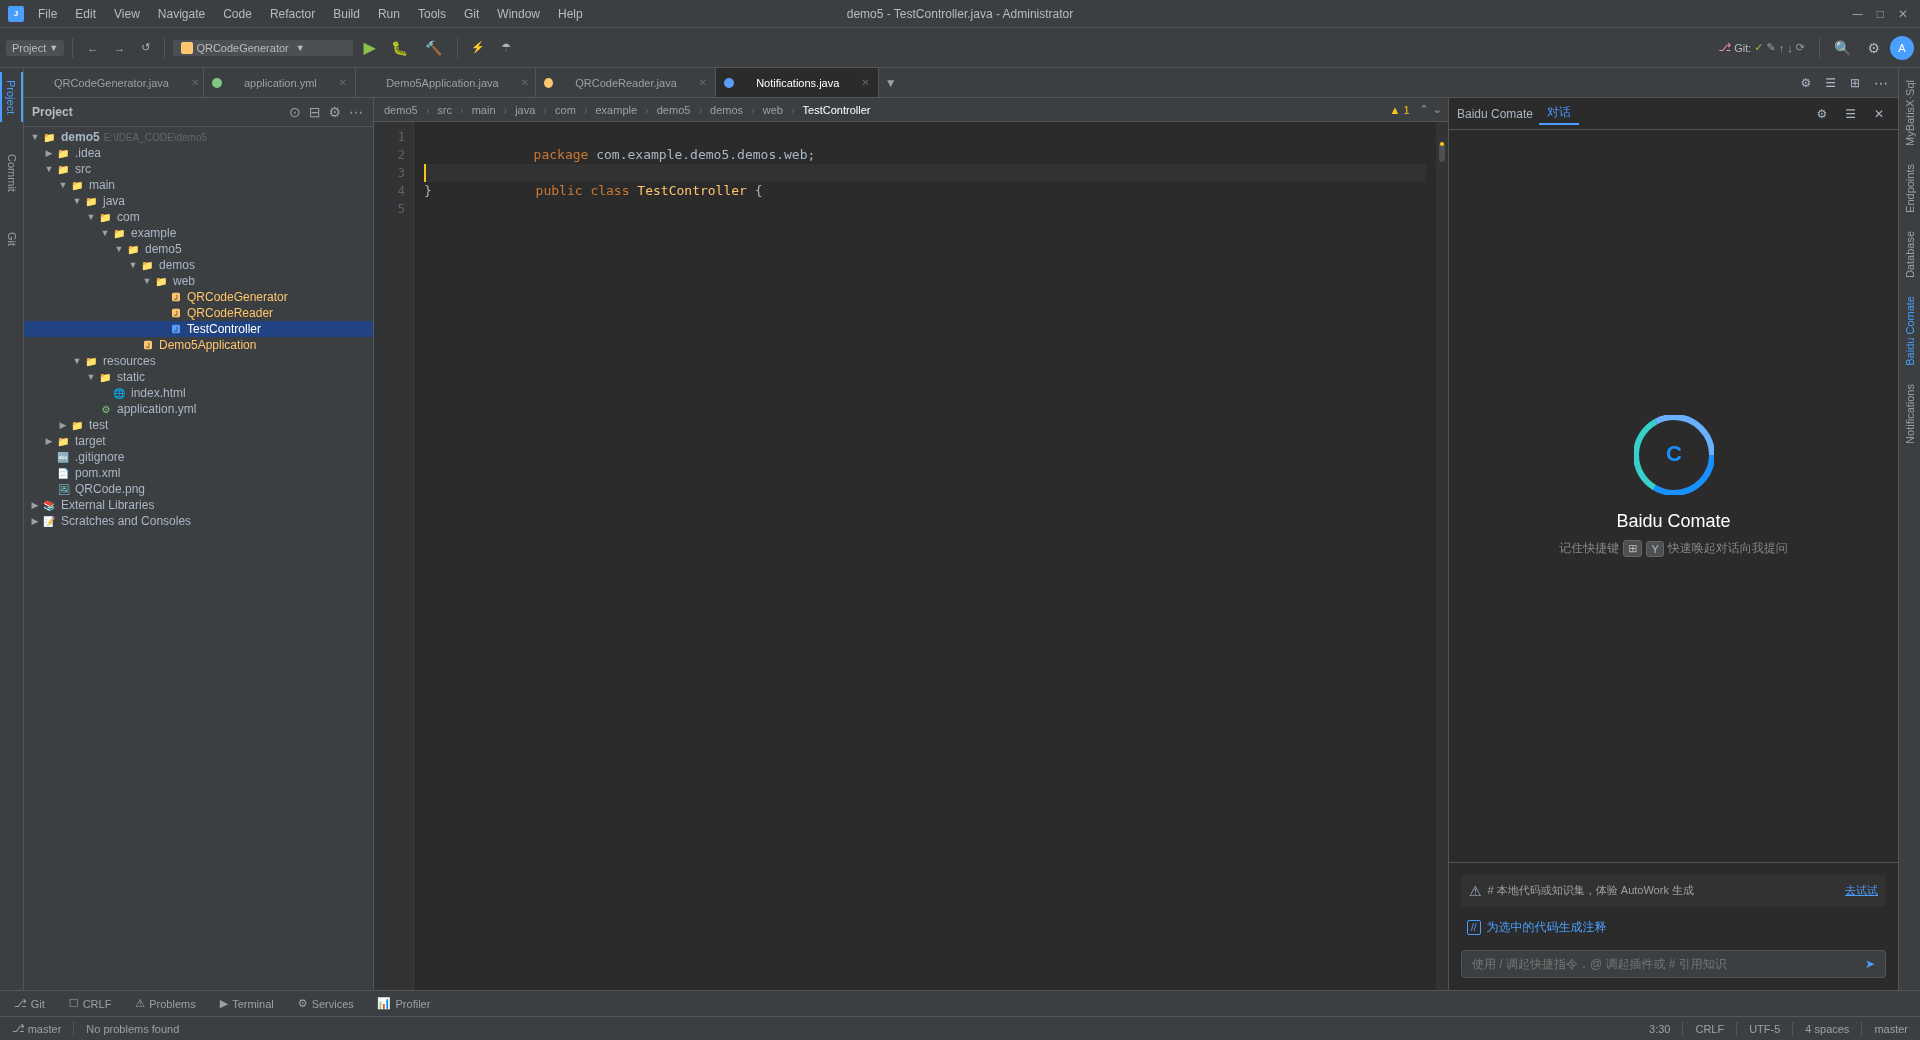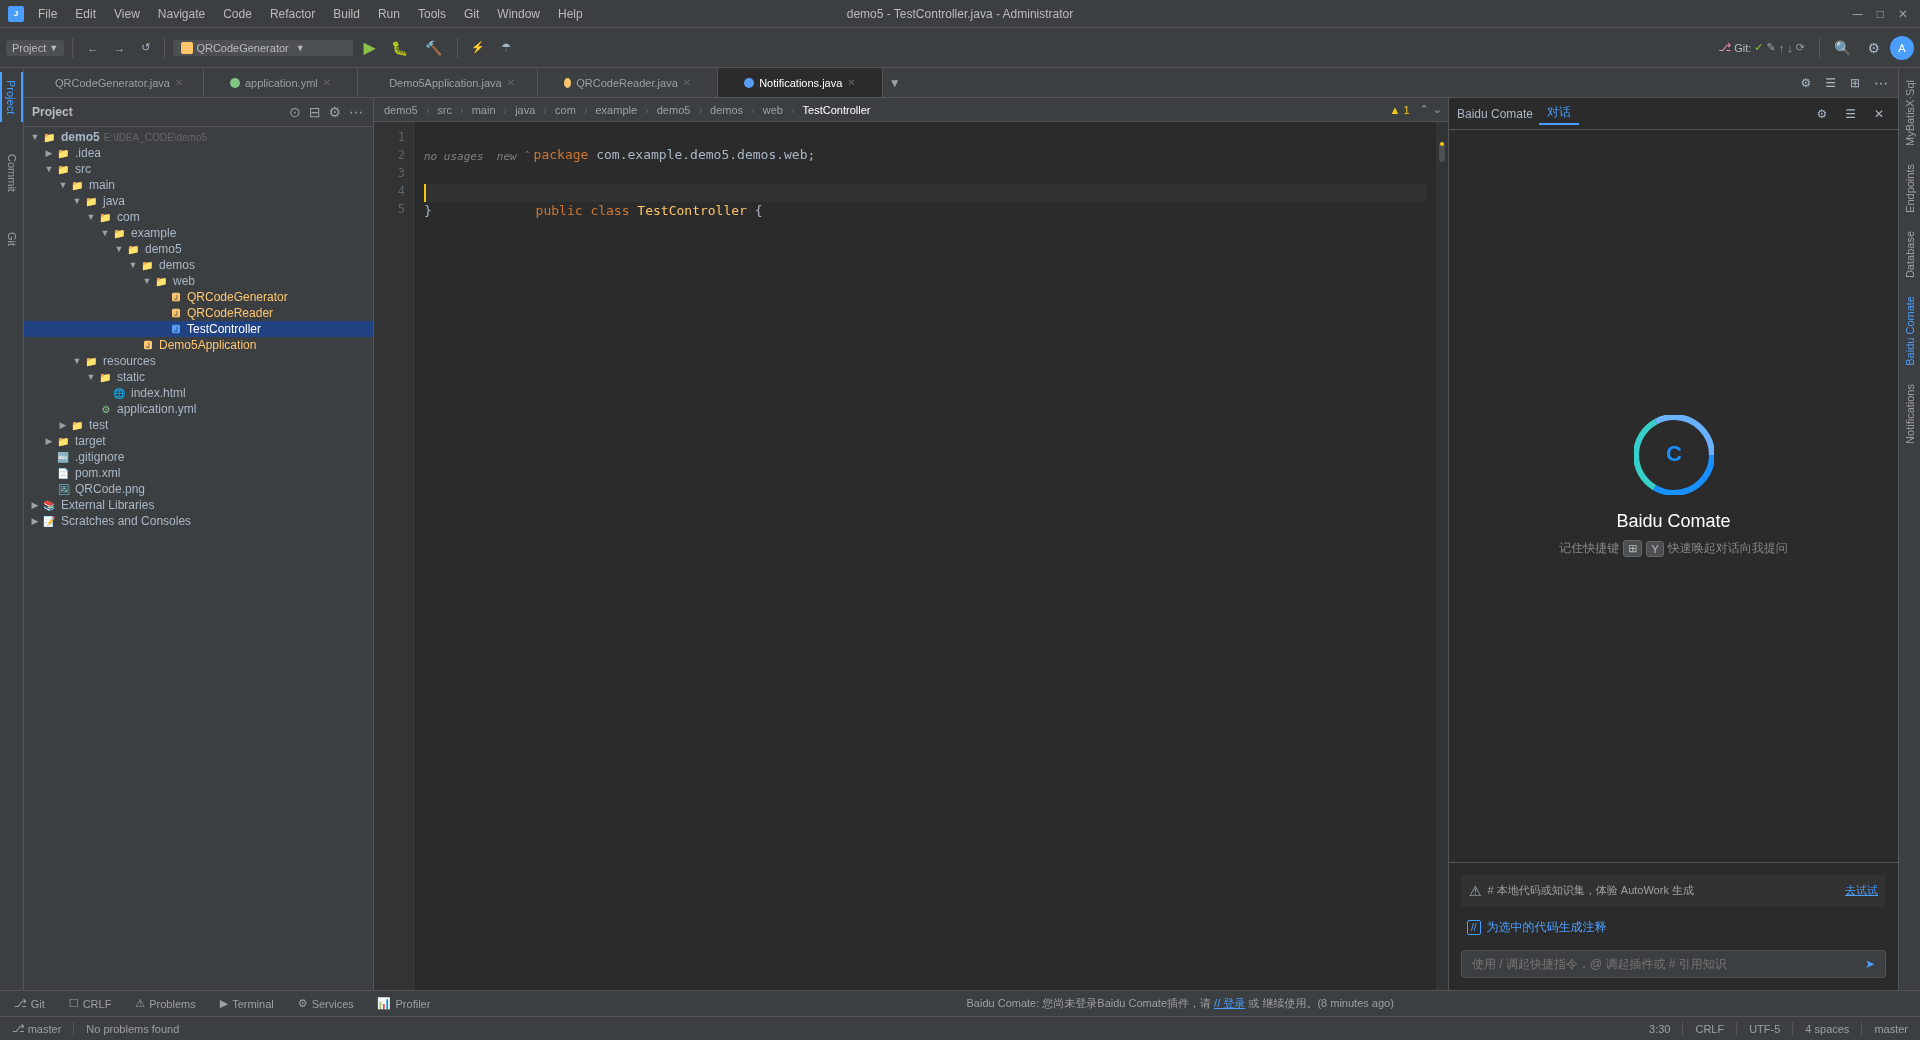--- a/index.html
+++ b/index.html
@@ -17,21 +17,21 @@
     .run-config { display: flex; align-items: center; gap: 3px; padding: 2px 8px; background: #4c5052; border-radius: 3px; font-size: 11px; color: #bbbbbb; min-width: 180px; }
     .git-info { display: flex; align-items: center; gap: 3px; padding: 2px 6px; font-size: 11px; color: #bbbbbb; }
 
     
     #nav-bar { background: #3c3f41; height: 24px; display: flex; align-items: center; padding: 0 6px; border-bottom: 1px solid #555; gap: 4px; font-size: 11px; }
     .nav-item { color: #9da0a3; cursor: pointer; padding: 2px 4px; }
     .nav-sep { color: #666; }
 
     
     #tabs-bar { background: #3c3f41; height: 30px; display: flex; align-items: stretch; border-bottom: 1px solid #555; overflow: hidden; }
-    .tab { display: flex; align-items: center; padding: 0 26px; gap: 5px; font-size: 11px; color: #9da0a3; cursor: pointer; border-right: 1px solid #555; min-width: 120px; max-width: 180px; position: relative; white-space: nowrap; }
+    .tab { display: flex; align-items: center; padding: 0 8px; gap: 22px; font-size: 11px; color: #9da0a3; cursor: pointer; border-right: 1px solid #555; min-width: 120px; max-width: 180px; position: relative; white-space: nowrap; }
     .tab.active { background: #2b2b2b; color: #ffffff; }
     .tab .tab-icon { width: 10px; height: 10px; border-radius: 50%; }
     .tab .tab-close { margin-left: auto; color: #666; font-size: 10px; }
     .tab-more { padding: 0 6px; display: flex; align-items: center; color: #9da0a3; cursor: pointer; }
     .tab-actions { margin-left: auto; display: flex; align-items: center; padding: 0 4px; gap: 2px; }
 
     
     #sidebar { width: 350px; background: #3c3f41; border-right: 1px solid #555; display: flex; flex-direction: column; }
     #sidebar-header { display: flex; align-items: center; padding: 4px 8px; border-bottom: 1px solid #555; gap: 4px; }
     #sidebar-header .btn { color: #9da0a3; cursor: pointer; font-size: 14px; padding: 2px; }
@@ -414,21 +414,20 @@
             <div>1</div>
             <div>2</div>
             <div>3</div>
             <div>4</div>
             <div>5</div>
           </div>
           <div id="code-content">
             <div class="code-line">
               <span class="kw">package</span> <span style="color:#a9b7c6;">com.example.demo5.demos.web;</span>
             </div>
-            <div class="code-line" style="color:#808080;font-size:11px;font-style:italic;margin-top:2px;">no usages&nbsp;&nbsp;new ˆ</div>
             <div class="code-line"></div>
             <div class="code-line current-line warning-line">
               <span class="kw">public </span><span class="kw">class </span><span class="cls">TestController</span> <span class="bracket">{</span>
             </div>
             <div class="code-line"><span class="bracket">}</span></div>
             <div class="code-line"></div>
           </div>
 
           <div style="width:12px;background:#313335;position:relative;flex-shrink:0;">
             <div style="position:absolute;right:0;top:0;width:12px;height:100%;"></div>
@@ -515,23 +514,20 @@
     <span>▶</span>
     <span>Terminal</span>
   </div>
   <div class="bottom-tab">
     <span>⚙</span>
     <span>Services</span>
   </div>
   <div class="bottom-tab">
     <span>📊</span>
     <span>Profiler</span>
-  </div>
-  <div class="comate-notice-bar">
-    <span>Baidu Comate: 您尚未登录Baidu Comate插件，请 <span style="color:#4a9eff;cursor:pointer;text-decoration:underline;">// 登录</span> 或 继续使用。(8 minutes ago)</span>
   </div>
 </div>
 
 <div id="status-bar">
   <span class="status-item" style="display:flex;align-items:center;gap:3px;">
     <span>⎇</span>
     <span>master</span>
   </span>
   <div class="status-separator"></div>
   <span class="status-item">No problems found</span>

